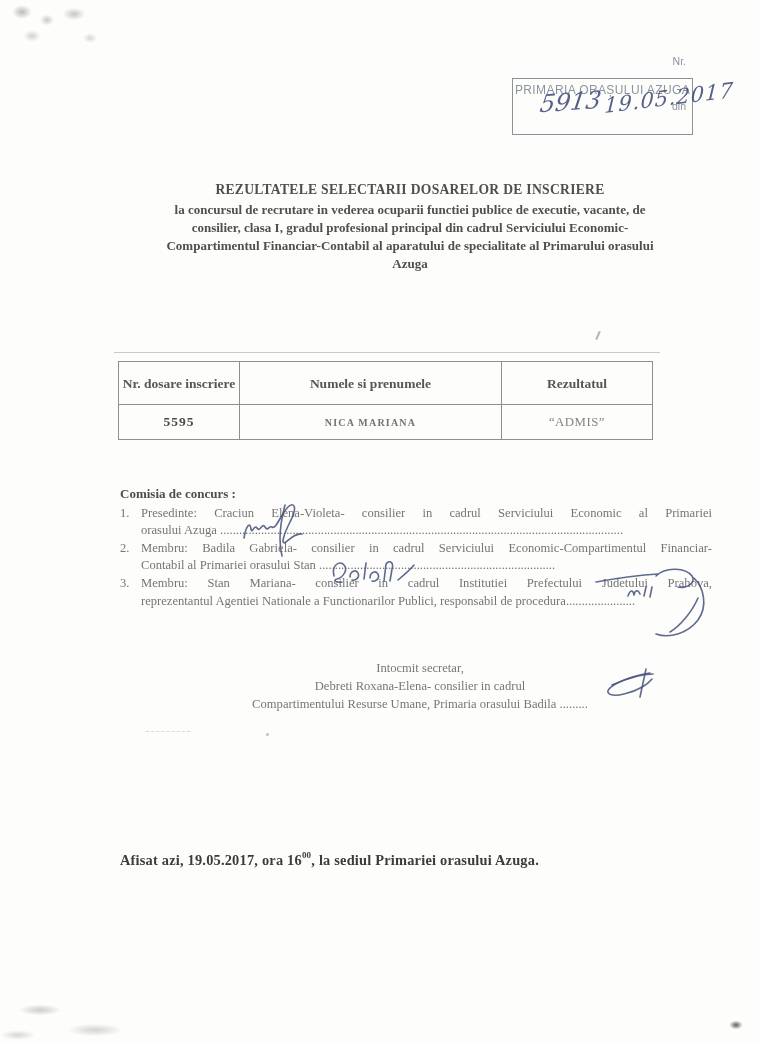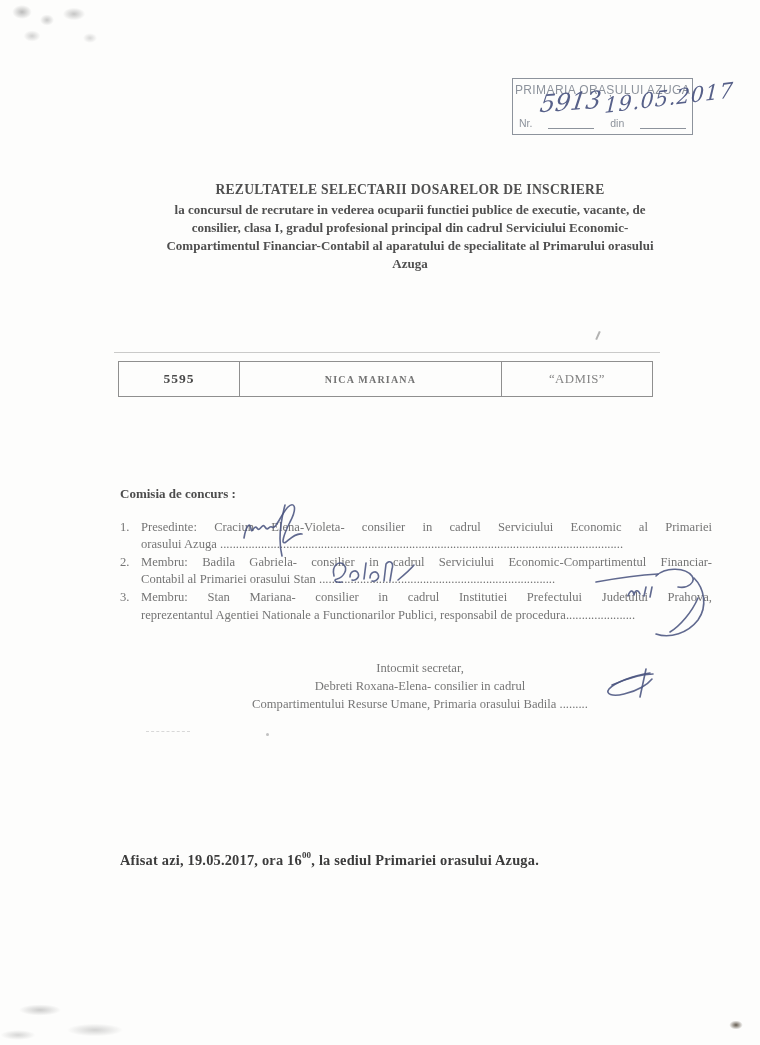--- a/index.html
+++ b/index.html
@@ -6,21 +6,21 @@
     --c-paper:#fdfdfc; --c-heading:#4f4f4f; --c-body:#757575; --c-table-text:#4a4a4a;
     --c-footer:#3c3c3c; --c-border:#8f8f8f; --c-stamp:#8d939c; --c-ink:#4a5480;
   }
   html,body{margin:0;padding:0;}
   body{width:760px;height:1045px;background:#fff;font-family:"Liberation Serif",serif;position:relative;overflow:hidden;}
   .page{position:absolute;inset:0;background:var(--c-paper);}
 
   
   .stamp{position:absolute;left:512px;top:78px;width:181px;height:57px;border:1.6px solid var(--c-stamp);box-sizing:border-box;}
   .stamp-org{margin-top:4px;text-align:center;font-family:"Liberation Sans",sans-serif;font-size:12px;letter-spacing:.4px;color:var(--c-stamp);white-space:nowrap;}
-  .stamp-row{position:absolute;left:6px;right:6px;bottom:5px;display:flex;align-items:flex-end;gap:16px;font-family:"Liberation Sans",sans-serif;font-size:10.5px;color:var(--c-stamp);}
+  .stamp-row{position:absolute;left:6px;right:6px;bottom:5px;display:flex;align-items:flex-end;gap:16px;font-family:"Liberation Sans",sans-serif;font-size:10.5px;color:var(--c-stamp);flex-direction:column;}
   .stamp-underline{flex:1;border-bottom:1.1px solid var(--c-stamp);height:10px;}
   .hand{position:absolute;color:var(--c-ink);font-family:"DejaVu Serif",serif;font-style:italic;white-space:nowrap;opacity:.92;}
   .hand-nr{left:540px;top:88px;font-size:24px;transform:rotate(-4deg) skewX(-12deg);}
   .hand-date{left:604px;top:86px;font-size:21px;transform:rotate(-7deg) skewX(-10deg);letter-spacing:1px;}
 
   
   .title-block{position:absolute;left:110px;top:182px;width:600px;text-align:center;color:var(--c-heading);}
   .doc-title{font-weight:bold;font-size:13.6px;letter-spacing:.3px;}
   .doc-subtitle div{font-weight:bold;font-size:13px;line-height:18px;}
   .doc-subtitle{margin-top:3px;}
@@ -30,21 +30,21 @@
   .sel-table th,.sel-table td{border:1px solid var(--c-border);text-align:center;vertical-align:middle;padding:2px;}
   .sel-table th{font-size:13.5px;font-weight:bold;line-height:17px;height:38px;color:#565656;}
   .sel-table td{height:30px;}
   .cell-dosar{font-weight:bold;font-size:13.5px;letter-spacing:1px;margin-top:28px;}
   .cell-nume{font-weight:bold;font-size:10px;letter-spacing:1.2px;color:#737373;}
   .cell-rezultat{font-size:12.8px;color:#848484;letter-spacing:.5px;}
   .table-stray-line{position:absolute;left:114px;top:352px;width:546px;height:1px;background:rgba(140,140,140,.45);}
 
   
   .commission{position:absolute;left:120px;top:485px;width:592px;font-size:12.6px;line-height:17.6px;color:var(--c-body);}
-  .commission-heading{font-weight:bold;font-size:13px;color:#4d4d4d;margin-bottom:16px;}
+  .commission-heading{font-weight:bold;font-size:13px;color:#4d4d4d;margin-bottom:2px;}
   .citem{display:flex;}
   .citem .num{width:21px;flex:0 0 21px;}
   .citem .itext{flex:1;}
   .jline{text-align:justify;text-align-last:justify;}
 
   
   .secretary{position:absolute;left:180px;top:660px;width:480px;text-align:center;font-size:12.6px;line-height:17.8px;color:#777;}
 
   
   .afisat{position:absolute;left:120px;top:851px;font-weight:bold;font-size:14.4px;color:var(--c-footer);letter-spacing:.2px;}
@@ -114,20 +114,25 @@
     </div>
   </div>
 
   <table class="sel-table">
     <colgroup>
         <col style="width:121px">
         <col style="width:262px">
         <col style="width:151px">
       </colgroup>
     <tbody>
+        <tr>
+      <th>Nr. dosare inscriere</th>
+      <th>Numele si prenumele</th>
+      <th>Rezultatul</th>
+    </tr>
     <tr>
       <td class="cell-dosar">5595</td>
       <td class="cell-nume">NICA MARIANA</td>
       <td class="cell-rezultat">“ADMIS”</td>
     </tr>
   </tbody>
     </table>
 
   <div class="commission">
     <div class="commission-heading">Comisia de concurs :</div>

